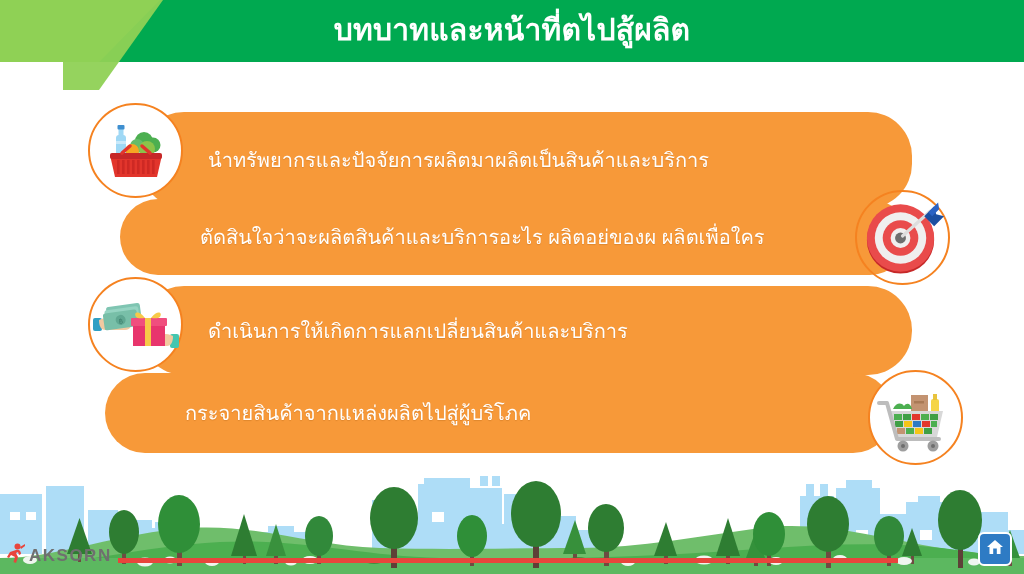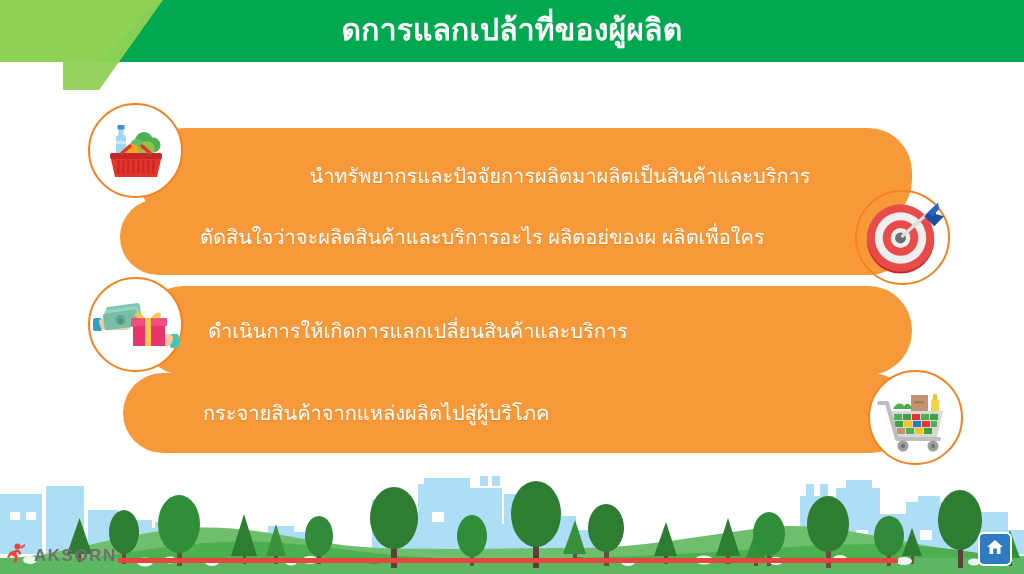--- a/index.html
+++ b/index.html
@@ -89,30 +89,30 @@
     background: #ffffff;
     border: 2px solid #F58220;
     border-radius: 50%;
     box-sizing: border-box;
     display: flex;
     align-items: center;
     justify-content: center;
   }
 
   
-  .row1 .bar  { left: 140px; top: 128px; width: 772px; height: 96px; padding-left: 68px; justify-content: center; }
+  .row1 .bar  { left: 140px; top: 112px; width: 772px; height: 96px; padding-left: 68px; }
   .row1 .icon-circle { left: 88px; top: 103px; width: 95px; height: 95px; z-index: 3; }
   
   .row2 .bar  { left: 120px; top: 199px; width: 788px; height: 76px; padding-left: 80px; }
   .row2 .icon-circle { left: 855px; top: 190px; width: 95px; height: 95px; z-index: 3; background: transparent; }
   
   .row3 .bar  { left: 140px; top: 286px; width: 772px; height: 89px; padding-left: 68px; }
   .row3 .icon-circle { left: 88px; top: 277px; width: 95px; height: 95px; z-index: 3; }
   
-  .row4 .bar  { left: 123px; top: 373px; width: 788px; height: 80px; padding-left: 80px; }
+  .row4 .bar  { left: 105px; top: 373px; width: 788px; height: 80px; padding-left: 80px; }
   .row4 .icon-circle { left: 868px; top: 370px; width: 95px; height: 95px; z-index: 3; }
 
   
   .footer-scene {
     position: absolute;
     left: 0; bottom: 0;
     width: 1024px;
     height: 120px;
     z-index: 4;
   }
@@ -121,21 +121,21 @@
     left: 6px; bottom: 5px;
     display: flex;
     align-items: center;
     z-index: 8;
   }
   .logo-word {
     color: #6F6F6F;
     font-size: 17px;
     font-weight: bold;
     letter-spacing: 1.5px;
-    margin-left: 8px;
+    margin-left: 3px;
   }
   .logo-rule {
     position: absolute;
     left: 118px; bottom: 11px;
     width: 780px; height: 5px;
     background: #E8453C;
     z-index: 7;
   }
   .home-btn {
     position: absolute;
@@ -152,21 +152,21 @@
   }
 </style>
 </head>
 <body>
 
 <div id="slide">
 
   <div class="header-band"></div>
   <div class="header-accent-2"></div>
   <div class="header-accent-3"></div>
-  <div class="slide-title">ดการแลกเปล้าที่ของผู้ผลิต</div>
+  <div class="slide-title">บทบาทและหน้าที่ตไปสู้ผลิต</div>
 
   <div class="bars">
 
     <div class="bar-row row1">
       <div class="bar">
         <span class="bar-text">นำทรัพยากรและปัจจัยการผลิตมาผลิตเป็นสินค้าและบริการ</span>
       </div>
       <div class="icon-circle">
         <svg width="72" height="72" viewBox="0 0 72 72">
 

